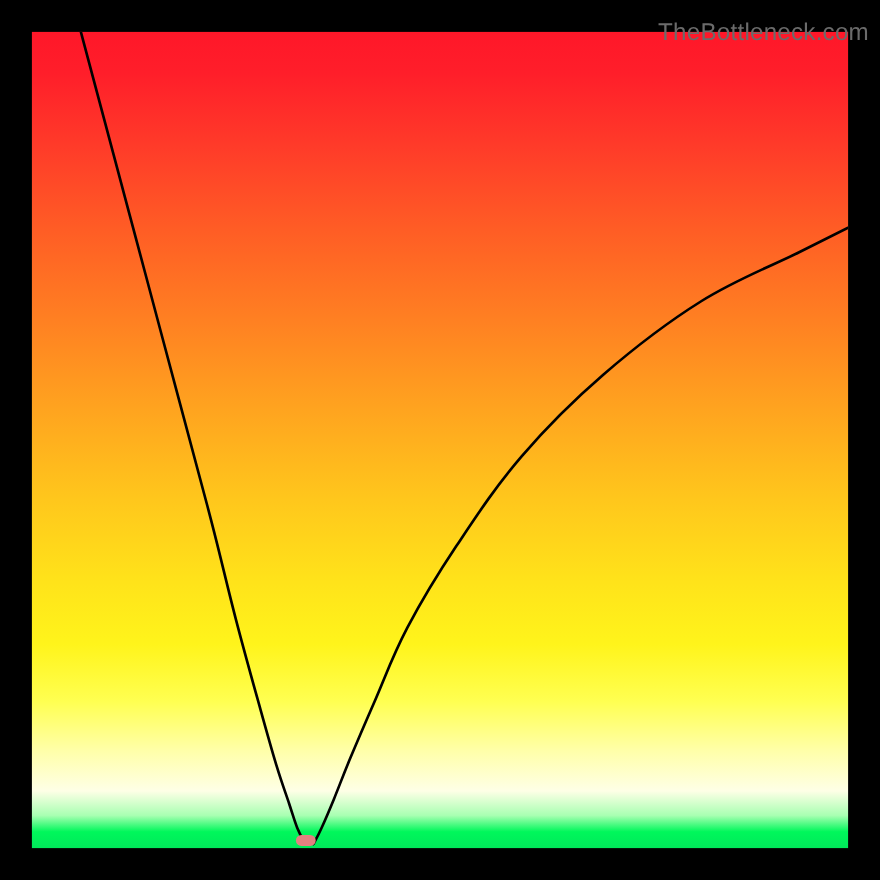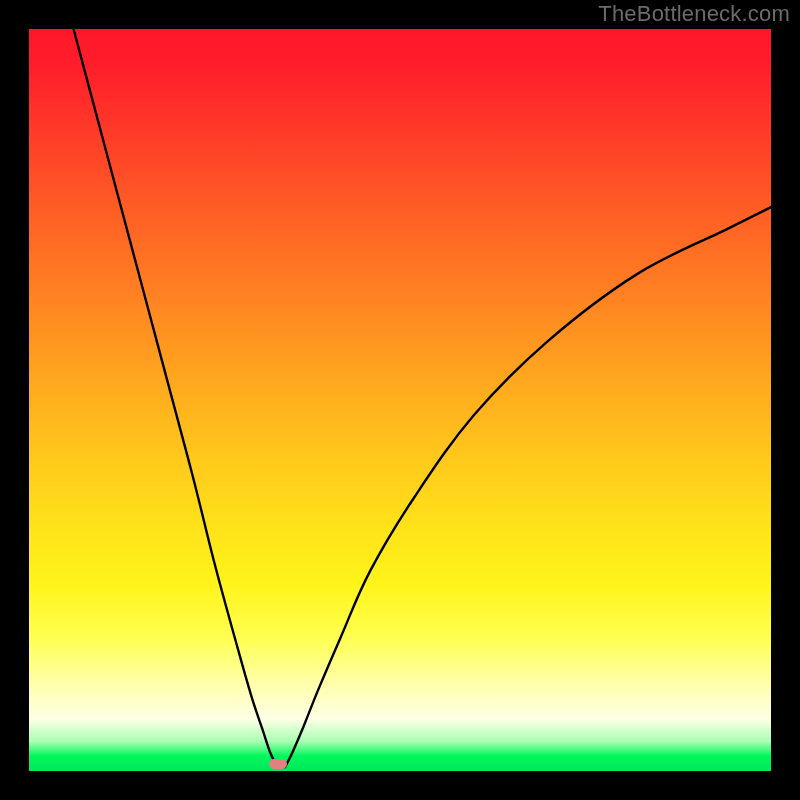--- a/index.html
+++ b/index.html
@@ -55,21 +55,21 @@
     position: absolute;
     width: 18px;
     height: 10px;
     background: #e28080;
     border-radius: 5px;
     transform: translate(-50%, -50%);
     pointer-events: none;
   }
   .watermark {
     position: absolute;
-    top: 1px;
+    top: 16px;
     right: 10px;
     color: #6b6b6b;
     font-size: 22px;
     font-weight: 500;
     letter-spacing: 0.2px;
   }
 </style>
 </head>
 <body>
 

